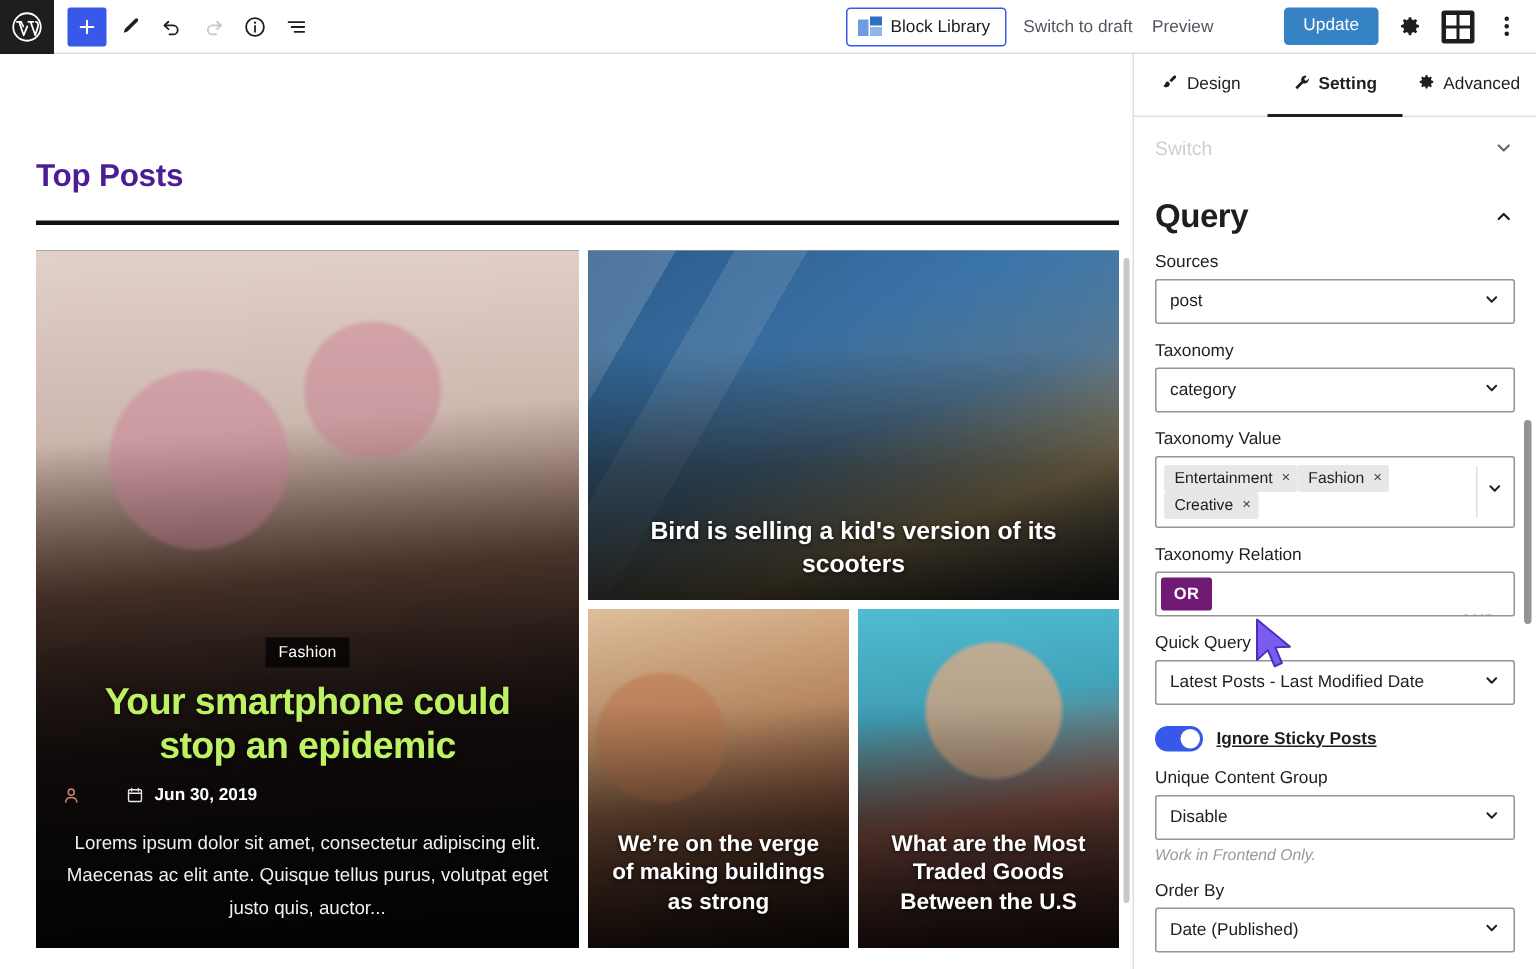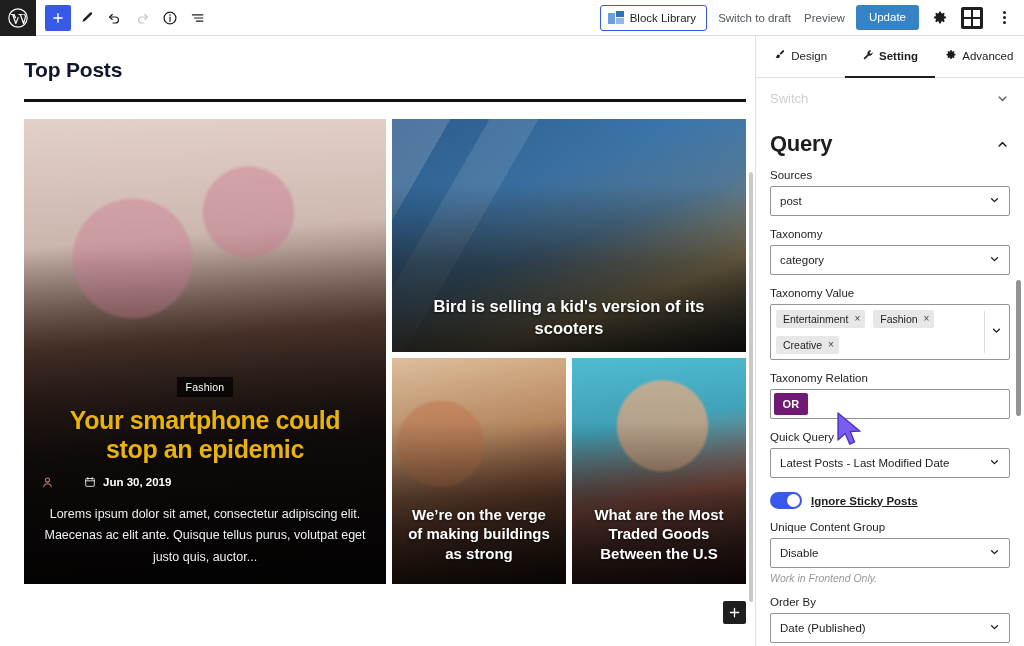--- a/index.html
+++ b/index.html
@@ -41,21 +41,21 @@
   .bl-icon i:nth-child(1) { left:0; top:2px; width:7px; height:11px; background:#6a9fe0; }
   .bl-icon i:nth-child(2) { left:8px; top:0px; width:8px; height:6px; background:#2f6fc4; }
   .bl-icon i:nth-child(3) { left:8px; top:7px; width:8px; height:6px; background:#8fb8e8; }
   .link-btn {
     background: none; border: none; font-size: 11.5px; color: #50575e;
     cursor: pointer; padding: 3px 2px; white-space: nowrap;
   }
   .update-btn {
     background: #3582c4; color: #fff; border: none; border-radius: 3px;
     font-size: 11.5px; padding: 6px 13px; cursor: pointer; font-weight: 400;
-    height: 25px; line-height: 13px;
+    height: 25px; line-height: 13px; margin-left: 36px;
   }
   .icon-btn {
     background: none; border: none; cursor: pointer; width: 24px; height: 24px;
     display: flex; align-items: center; justify-content: center; color: #1e1e1e;
   }
   .blocks-square {
     width: 22px; height: 22px; background: #1e1e1e; border-radius: 2px;
     position: relative; cursor: pointer; flex: 0 0 22px;
   }
   .blocks-square i { position: absolute; background: #fff; display:block; }
@@ -69,22 +69,23 @@
   
   .body-wrap { display: flex; flex: 1; min-height: 0; }
 
   
   .canvas {
     flex: 1; position: relative; background: #fff; overflow: hidden;
     border-right: 1px solid #e0e0e0;
   }
   .canvas-inner { padding: 22px 26px 0 24px; }
   .page-title {
-    font-size: 21px; font-weight: 700; color: #0f172a; letter-spacing: -0.2px;
+    font-size: 21px; font-weight: 700; color: #4c1d95; letter-spacing: -0.2px;
     margin-bottom: 17px;
+    margin-top: 48px;
   }
   .title-rule { height: 3px; background: #111; width: 722px; margin-bottom: 17px; }
 
   .grid {
     display: flex; gap: 6px; width: 722px; height: 465px;
   }
   .col-left { width: 362px; flex: 0 0 362px; }
   .col-right { flex: 1; display: flex; flex-direction: column; gap: 6px; }
   .row-bottom { display: flex; gap: 6px; flex: 1; }
 
@@ -97,21 +98,21 @@
   }
   .card-feat { height: 465px; }
   .card-top { height: 233px; }
   .card-sm { flex: 1; }
   .card-body { position: absolute; left: 0; right: 0; bottom: 0; padding: 0 17px 16px 17px; }
   .cat-badge {
     display: inline-block; background: rgba(0,0,0,.72); color: #fff;
     font-size: 10.5px; padding: 4px 9px; margin-bottom: 9px; letter-spacing: .2px;
   }
   .card-h1 {
-    color: #eab308; font-size: 25px; line-height: 1.18; font-weight: 700;
+    color: #bef264; font-size: 25px; line-height: 1.18; font-weight: 700;
     letter-spacing: -.4px; margin-bottom: 11px;
     text-shadow: 0 1px 3px rgba(0,0,0,.6);
   }
   .card-h2 {
     color: #fff; font-size: 16.5px; line-height: 1.3; font-weight: 700;
     text-shadow: 0 1px 3px rgba(0,0,0,.7);
   }
   .card-h3 {
     color: #fff; font-size: 15px; line-height: 1.32; font-weight: 700;
     text-shadow: 0 1px 3px rgba(0,0,0,.7);
@@ -189,21 +190,21 @@
   .select {
     width: 100%; height: 30px; border: 1px solid #949494; border-radius: 2px;
     background: #fff; font-size: 11.5px; color: #1e1e1e; padding: 0 26px 0 9px;
     display: flex; align-items: center; position: relative; cursor: pointer;
   }
   .select .chev-s { position: absolute; right: 8px; top: 50%; transform: translateY(-50%); }
 
   .token-box {
     width: 100%; border: 1px solid #949494; border-radius: 2px; background: #fff;
     padding: 5px 28px 5px 5px; position: relative; min-height: 47px;
-    display: flex; flex-wrap: wrap; gap: 8px; align-content: flex-start;
+    display: flex; flex-wrap: wrap; gap: 0; align-content: flex-start;
   }
   .token {
     background: #e7e7e7; border-radius: 2px; font-size: 10.5px; color: #1e1e1e;
     padding: 3px 5px 3px 7px; display: flex; align-items: center; gap: 6px;
   }
   .token .x { cursor: pointer; font-size: 10px; color: #444; line-height: 1; }
   .token-box .divider {
     position: absolute; right: 24px; top: 6px; bottom: 6px; width: 1px; background: #ddd;
   }
   .token-box .chev-s { position: absolute; right: 6px; top: 50%; transform: translateY(-50%); }

